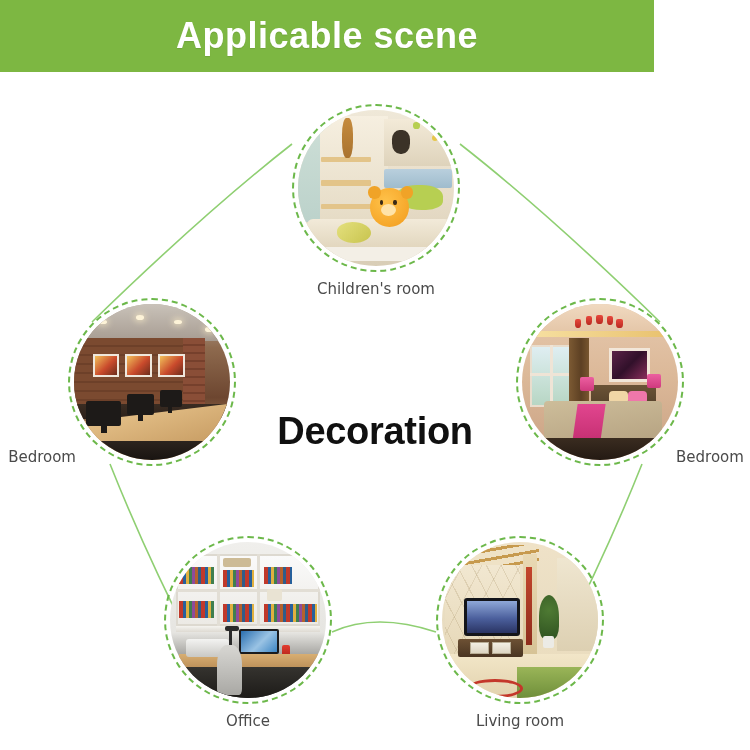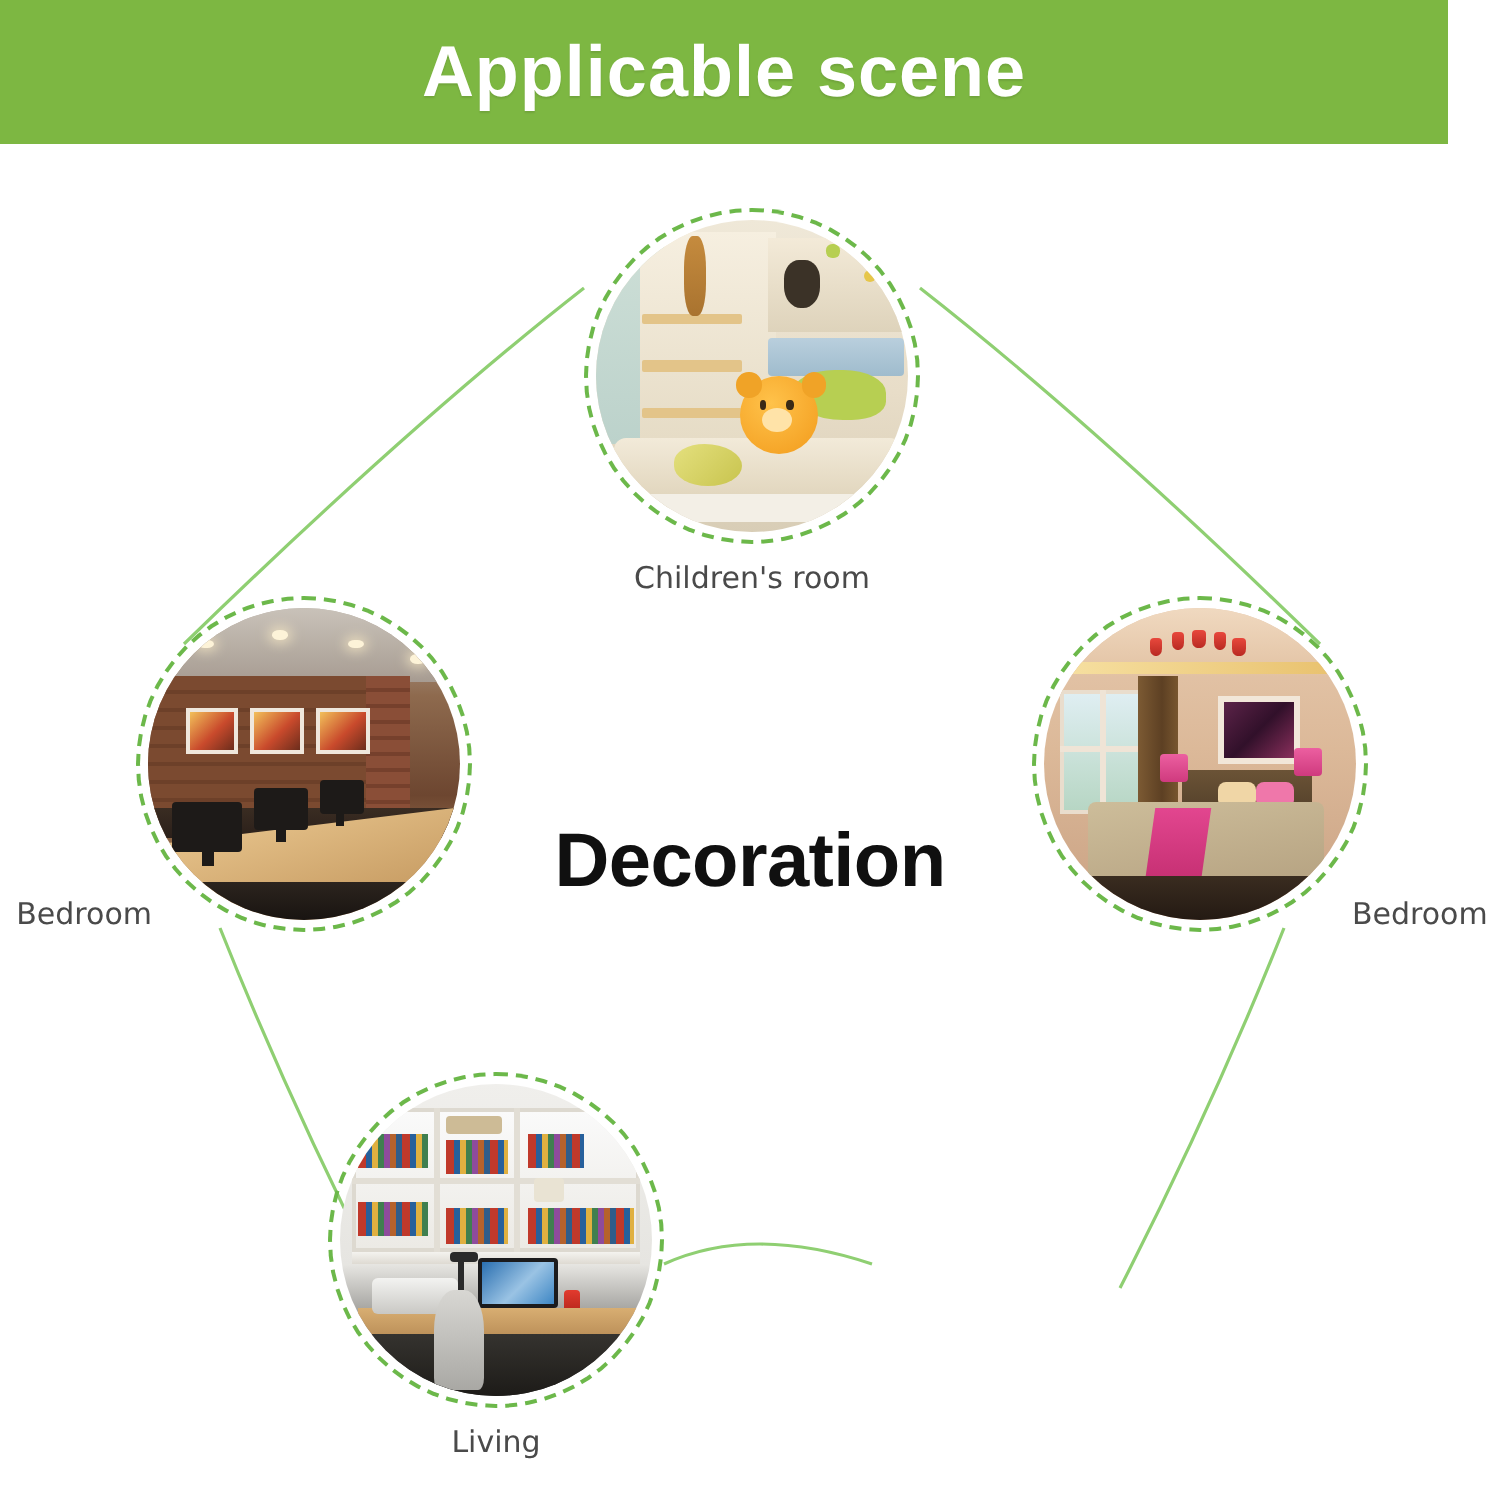--- a/index.html
+++ b/index.html
@@ -7,21 +7,21 @@
     width:750px;height:750px;
     background:#ffffff;
     font-family:"Liberation Sans", sans-serif;
     overflow:hidden;
     position:relative;
   }
 
   
   #header{
     position:absolute;left:0;top:0;
-    width:724px;height:72px;
+    width:654px;height:72px;
     background:#7db742;
     display:flex;align-items:center;justify-content:center;
   }
   #header-title{
     color:#ffffff;
     font-size:36px;
     font-weight:bold;
     letter-spacing:.5px;
     text-shadow:0 1px 1px rgba(0,0,0,.10);
   }
@@ -381,17 +381,40 @@
         <div class="screen">
             <i></i>
           </div>
         <div class="cup"></div>
         <div class="desk2"></div>
         <div class="printer"></div>
         <div class="darkfloor"></div>
         <div class="chair"></div>
       </div>
     </div>
-    <div class="node-label lbl-below">Living</div>
+    <div class="node-label lbl-below">Office</div>
   </div>
 
+  <div class="node" style="left:436px;top:464px;width:168px;height:168px;">
+    <div class="circle">
+      <div class="photo living">
+        <div class="tvwall"></div>
+        <div class="ceilingv"></div>
+        <div class="hall"></div>
+        <div class="pillar"></div>
+        <div class="redstrip"></div>
+        <div class="plant"></div>
+        <div class="pot"></div>
+        <div class="floor2"></div>
+        <div class="greenrug"></div>
+        <div class="redpat"></div>
+        <div class="stand2"></div>
+        <div class="drawer d1"></div>
+          <div class="drawer d2"></div>
+        <div class="tv">
+            <i></i>
+          </div>
+      </div>
+    </div>
+    <div class="node-label lbl-below">Living room</div>
+  </div>
 
 </div>
 
 </body></html>

